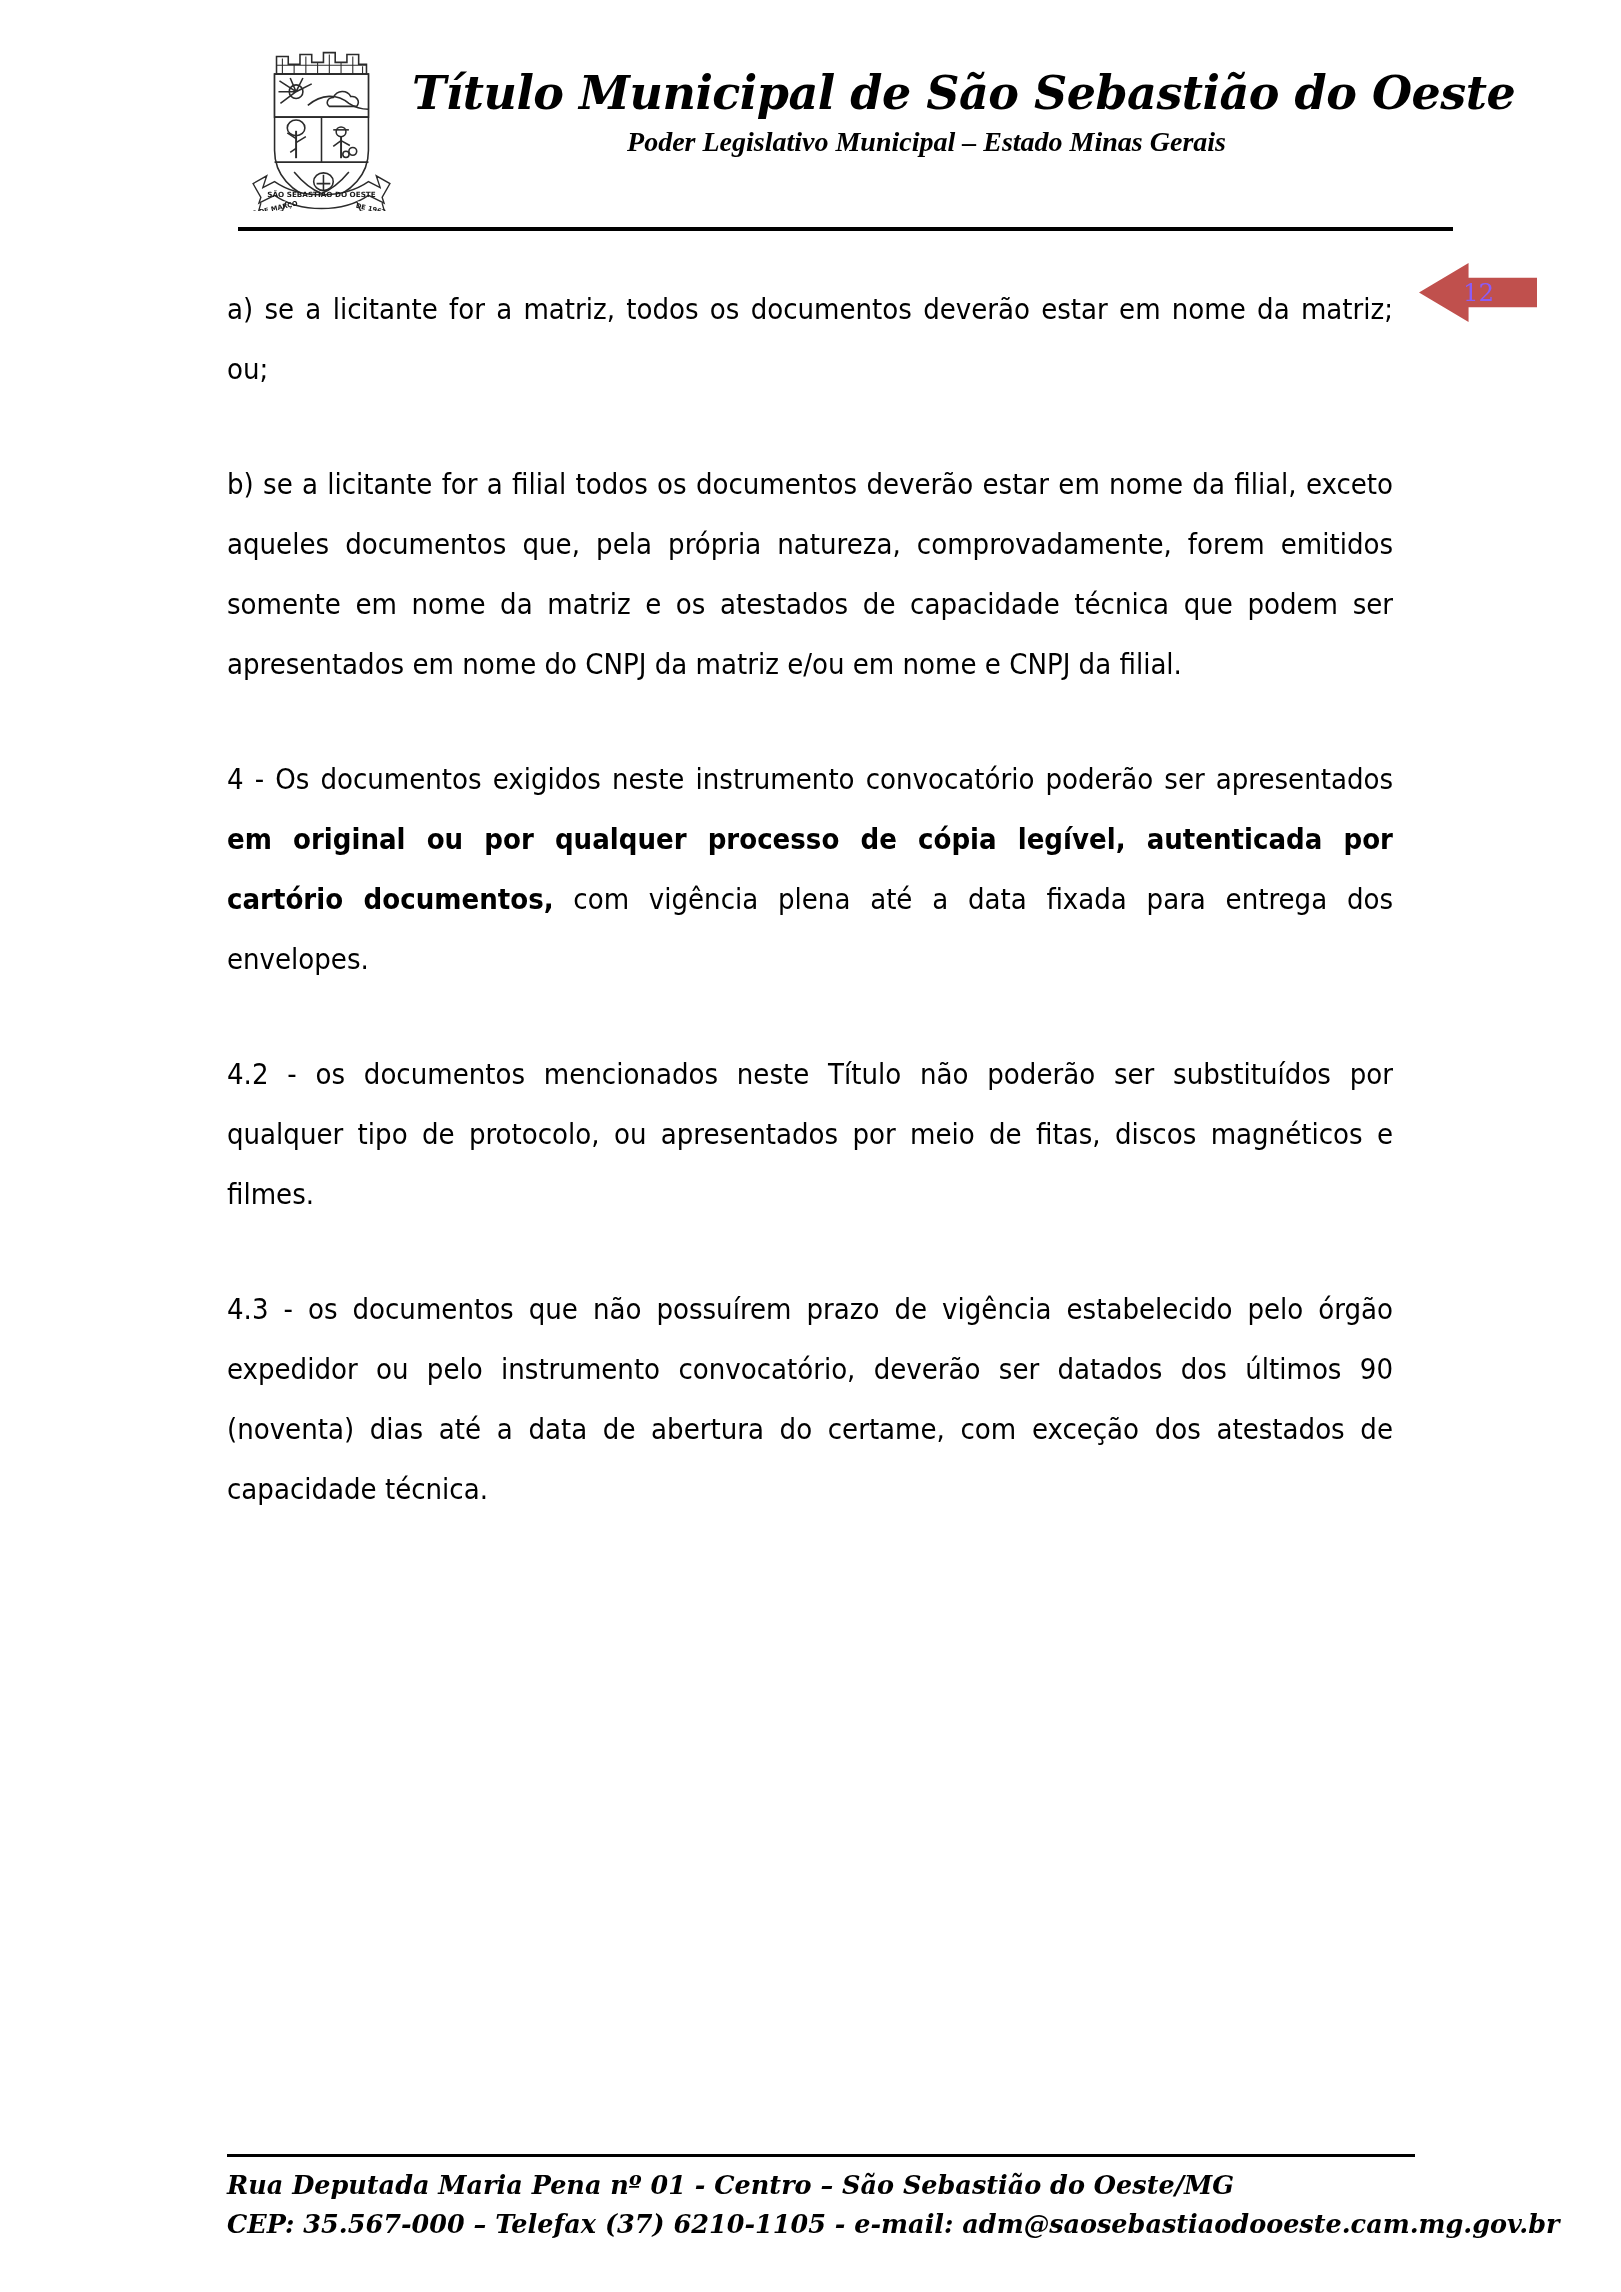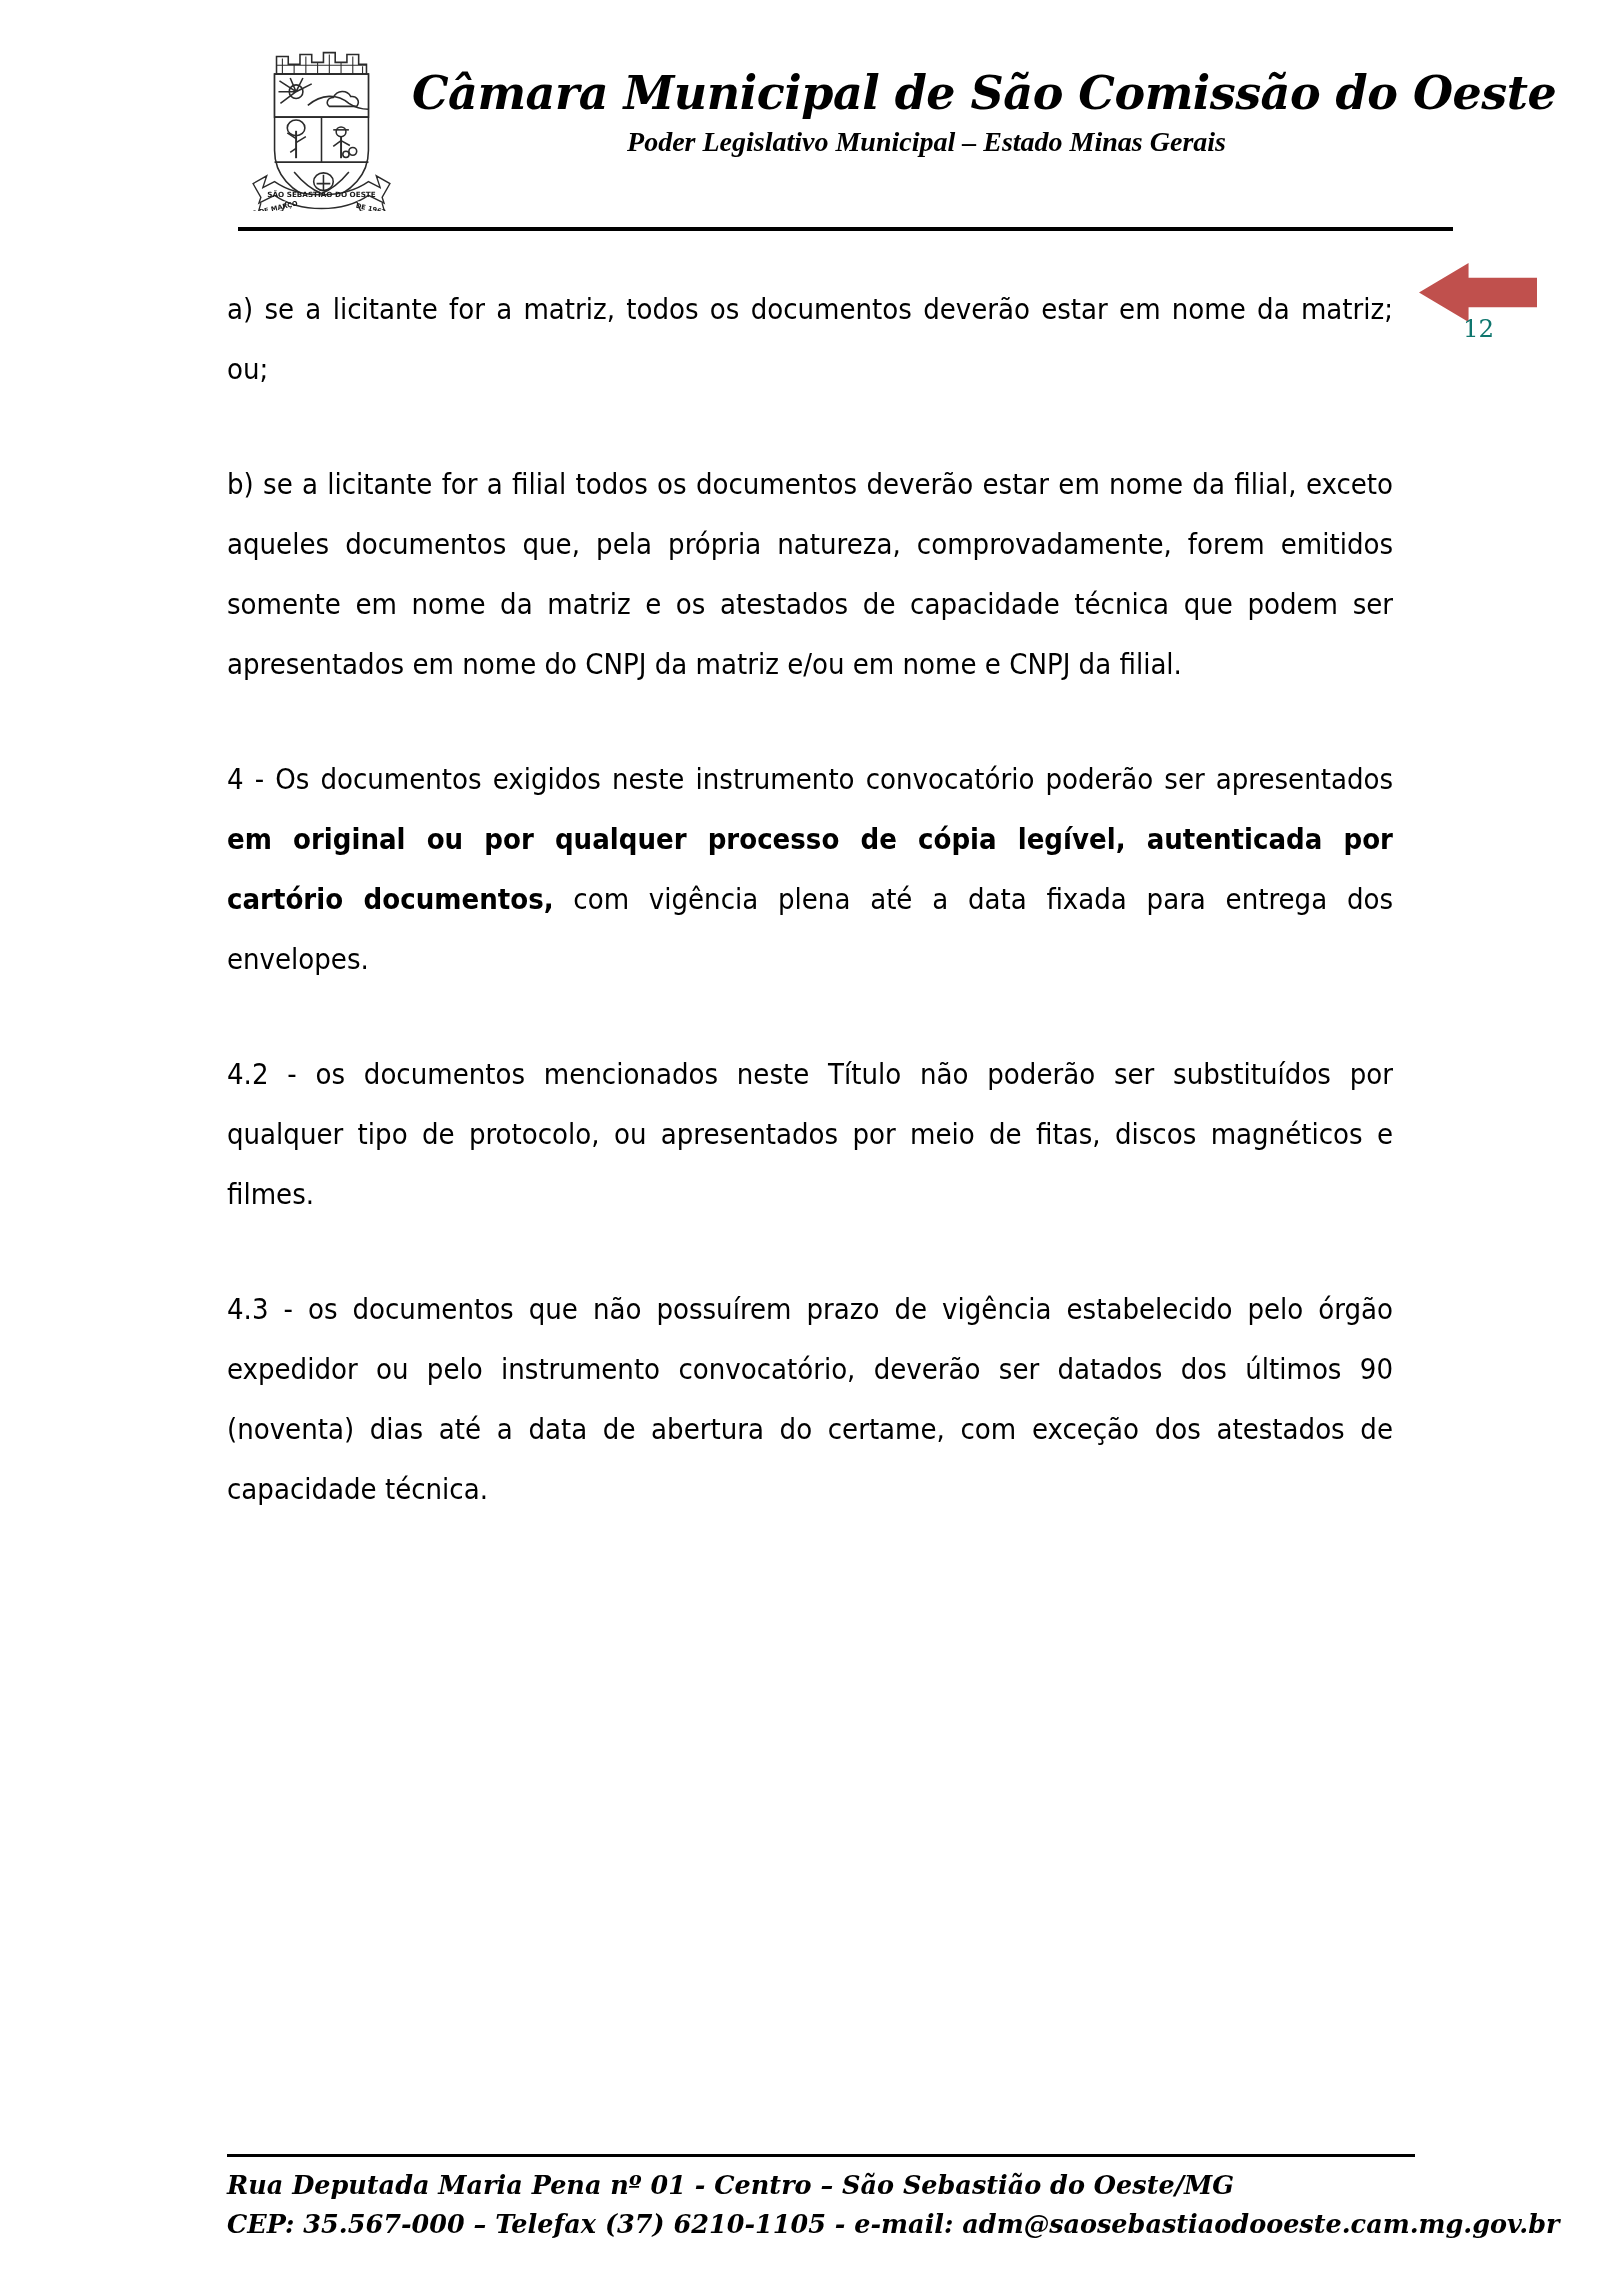--- a/index.html
+++ b/index.html
@@ -87,26 +87,25 @@
     position: absolute;
     inset: 0;
     background: #C0504D;
     clip-path: polygon(0% 50%, 42% 0%, 42% 25%, 100% 25%, 100% 75%, 42% 75%, 42% 100%);
   }
   .page-badge .badge-num {
     position: absolute;
     left: 48%;
     top: 50%;
     transform: translate(-50%, -50%);
-    color: #0f766e;
+    color: #8b5cf6;
     font-family: "DejaVu Serif", serif;
     font-size: 24.5px;
     line-height: 1;
     padding-left: 5.9px;
-    margin-top: 36px;
   }
 
   
   .content {
     position: absolute;
     left: 227px;
     top: 279px;
     width: 1166px;
   }
   p.para {
@@ -214,21 +213,21 @@
         </g>
         <g font-family="DejaVu Sans, sans-serif" font-size="7.4" fill="#1a1a1a" stroke="none" font-weight="700" text-anchor="middle">
           <text x="76" y="166">SÃO SEBASTIÃO DO OESTE</text>
           <text x="27" y="180" font-size="6.8" transform="rotate(-13 27 180)">1º DE MARÇO</text>
           <text x="126" y="180" font-size="6.8" transform="rotate(13 126 180)">DE 1963</text>
         </g>
       </svg>
     </div>
 
     <div class="header-titles">
-      <div class="org-title">Câmara Municipal de São Comissão do Oeste</div>
+      <div class="org-title">Título Municipal de São Sebastião do Oeste</div>
       <div class="org-subtitle">Poder Legislativo Municipal – Estado Minas Gerais</div>
     </div>
 
     <div class="header-rule"></div>
   </div>
 
   <div class="page-badge">
     <div class="arrow-shape"></div>
     <div class="badge-num">12</div>
   </div>

